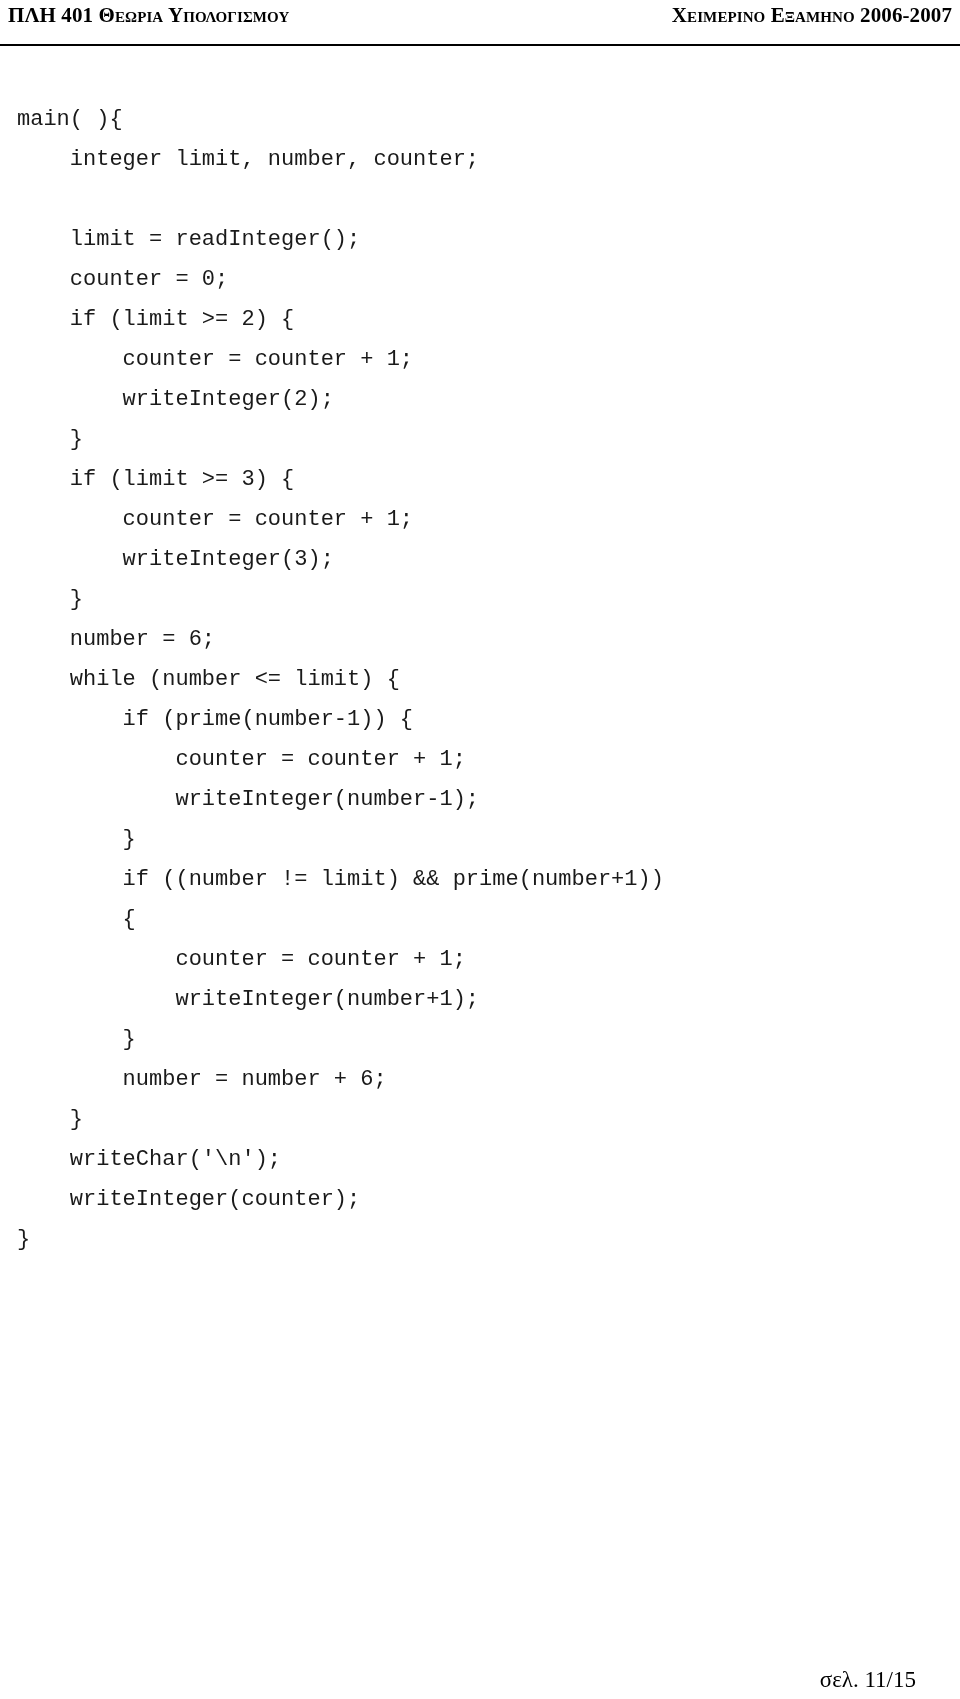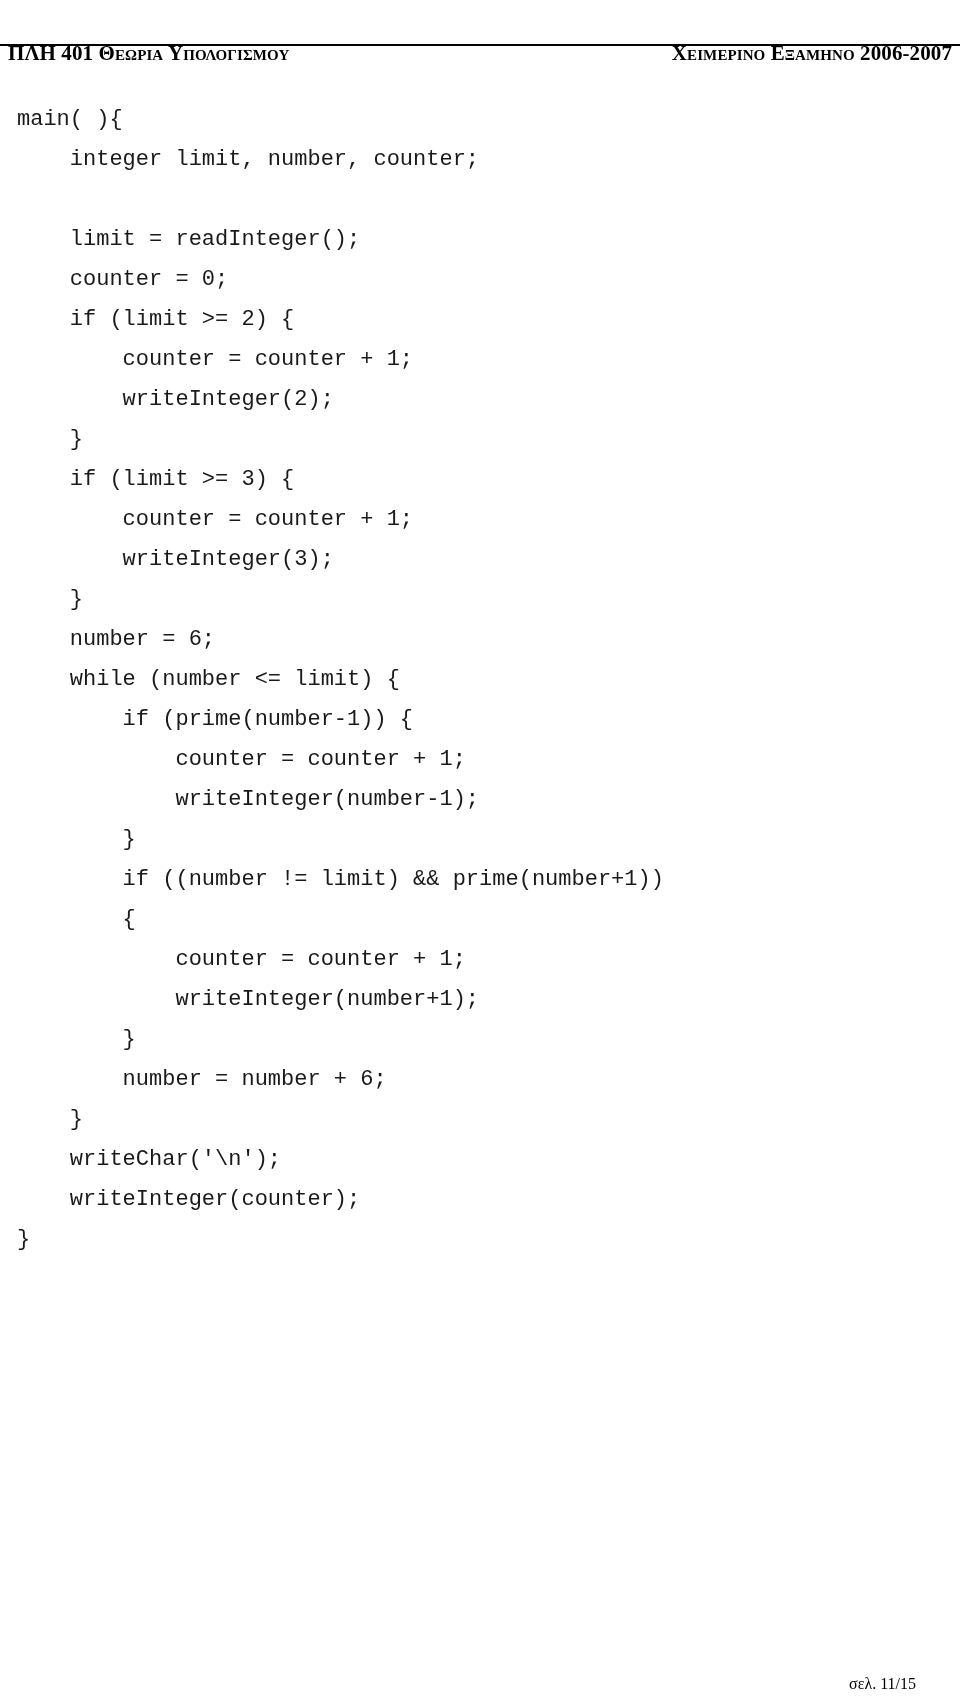--- a/index.html
+++ b/index.html
@@ -31,21 +31,20 @@
     border-bottom: 2px solid #000000;
   }
   .header-text {
     font-family: "Liberation Serif", serif;
     font-weight: bold;
     font-size: 21px;
     font-variant: small-caps;
     letter-spacing: 0.1px;
     white-space: nowrap;
     line-height: 1.05;
-    margin-top: 38px;
   }
   .header-left  { text-align: left; }
   .header-right { text-align: center; }
 
   
   .code-listing {
     position: absolute;
     top: 100px;
     left: 0;
     width: 960px;
@@ -70,21 +69,21 @@
     position: absolute;
     left: 0;
     bottom: 6px;
     width: 960px;
     box-sizing: border-box;
     padding-right: 44px;
     text-align: right;
   }
   .footer-pageno {
     font-family: "Liberation Serif", serif;
-    font-size: 16px;
+    font-size: 23px;
     color: #000000;
     white-space: nowrap;
   }
 </style>
 </head>
 <body>
 
 <div class="page-header">
   <div class="header-text header-left">ΠΛΗ 401 Θεωρια Υπολογισμου</div>
   <div class="header-text header-right">Χειμερινο Εξαμηνο 2006-2007</div>

